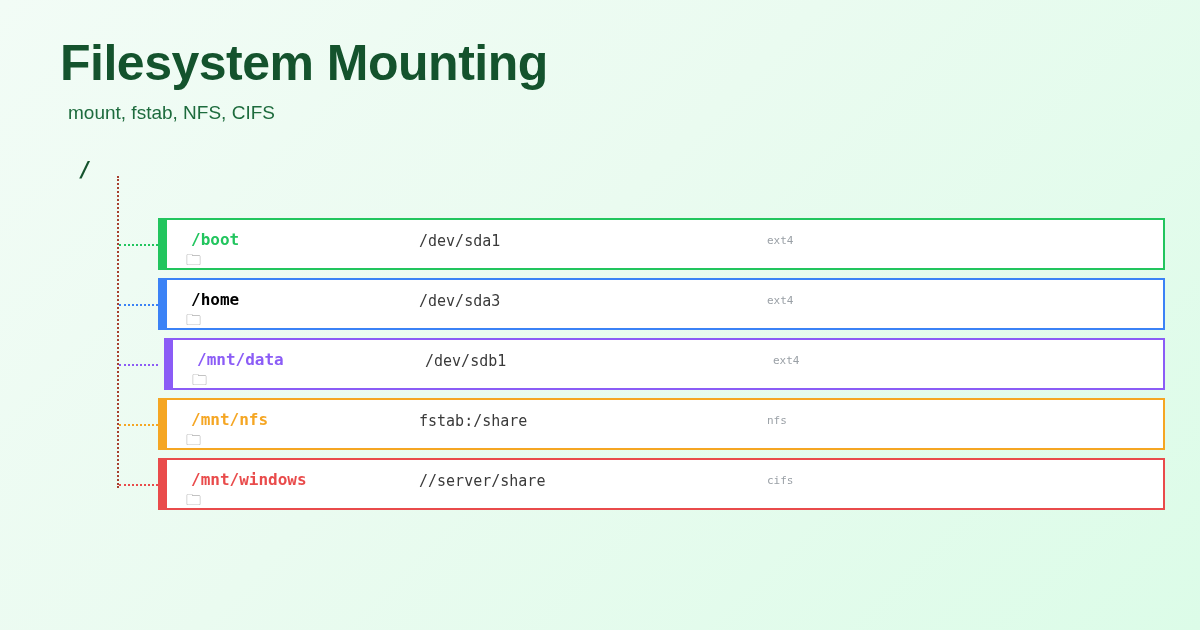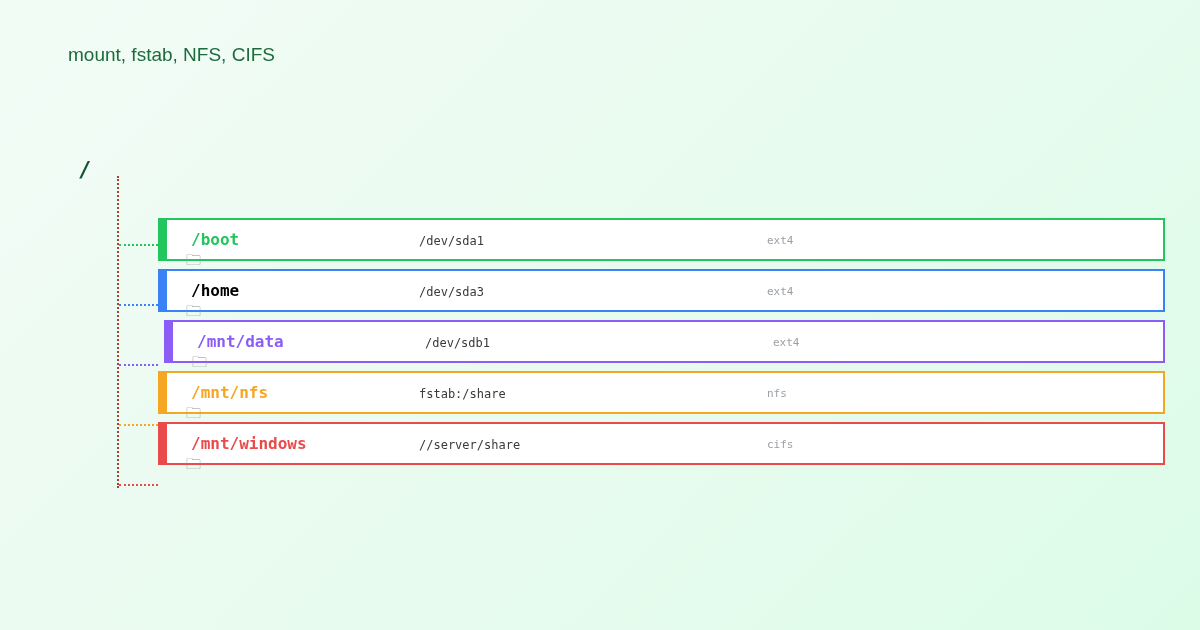--- a/index.html
+++ b/index.html
@@ -86,21 +86,21 @@
   
   .rows {
     position: absolute;
     left: 158px;
     top: 218px;
     width: 1007px;
   }
   .row {
     position: relative;
     box-sizing: border-box;
-    height: 43px;
+    height: 52px;
     margin-bottom: 8px;
     background: #ffffff;
     border: 2px solid #cccccc;
     border-left-width: 9px;
     display: block;
   }
   .row .mountpoint {
     position: absolute;
     left: 24px;
     top: 10px;
@@ -119,21 +119,21 @@
     color: #8d8d8d;
     filter: grayscale(1);
     overflow: hidden;
     height: 16px;
   }
   .row .device {
     position: absolute;
     left: 252px;
     top: 11px;
     font-family: "DejaVu Sans Mono", monospace;
-    font-size: 12px;
+    font-size: 15px;
     line-height: 20px;
     color: #3a3a3a;
     white-space: nowrap;
   }
   .row .fstype {
     position: absolute;
     left: 600px;
     top: 14px;
     font-family: "DejaVu Sans Mono", monospace;
     font-size: 11px;
@@ -141,20 +141,21 @@
     color: #9aa0a6;
     white-space: nowrap;
   }
 </style>
 </head>
 <body>
 
 <div class="slide">
 
   <div class="header">
+    <h1 class="title">Filesystem Mounting</h1>
     <div class="subtitle">mount, fstab, NFS, CIFS</div>
   </div>
 
   <div class="tree">
     <div class="root-label">/</div>
     <div class="trunk"></div>
     <div id="connectors">
         <div class="connector" style="top: 244px; border-top-color: rgb(34, 197, 94);"></div>
         <div class="connector" style="top: 304px; border-top-color: rgb(59, 130, 246);"></div>
         <div class="connector" style="top: 364px; border-top-color: rgb(139, 92, 246);"></div>

